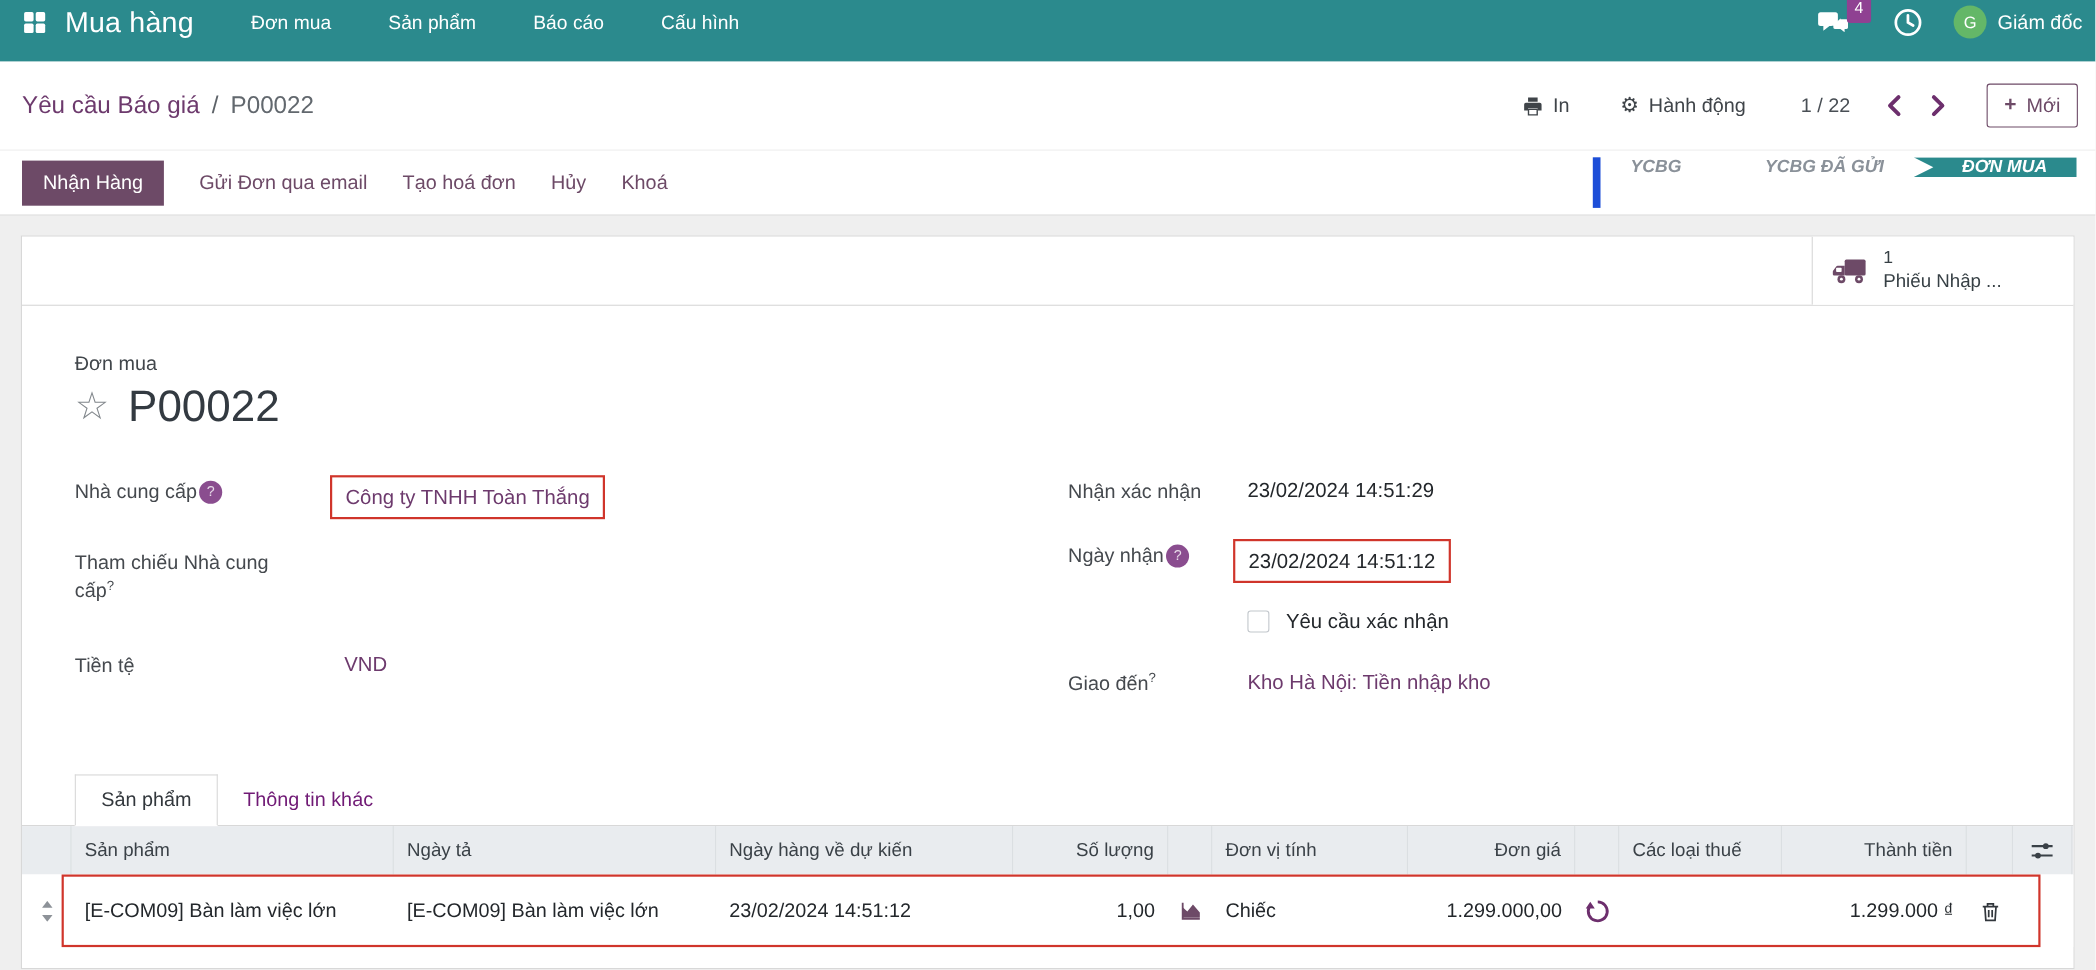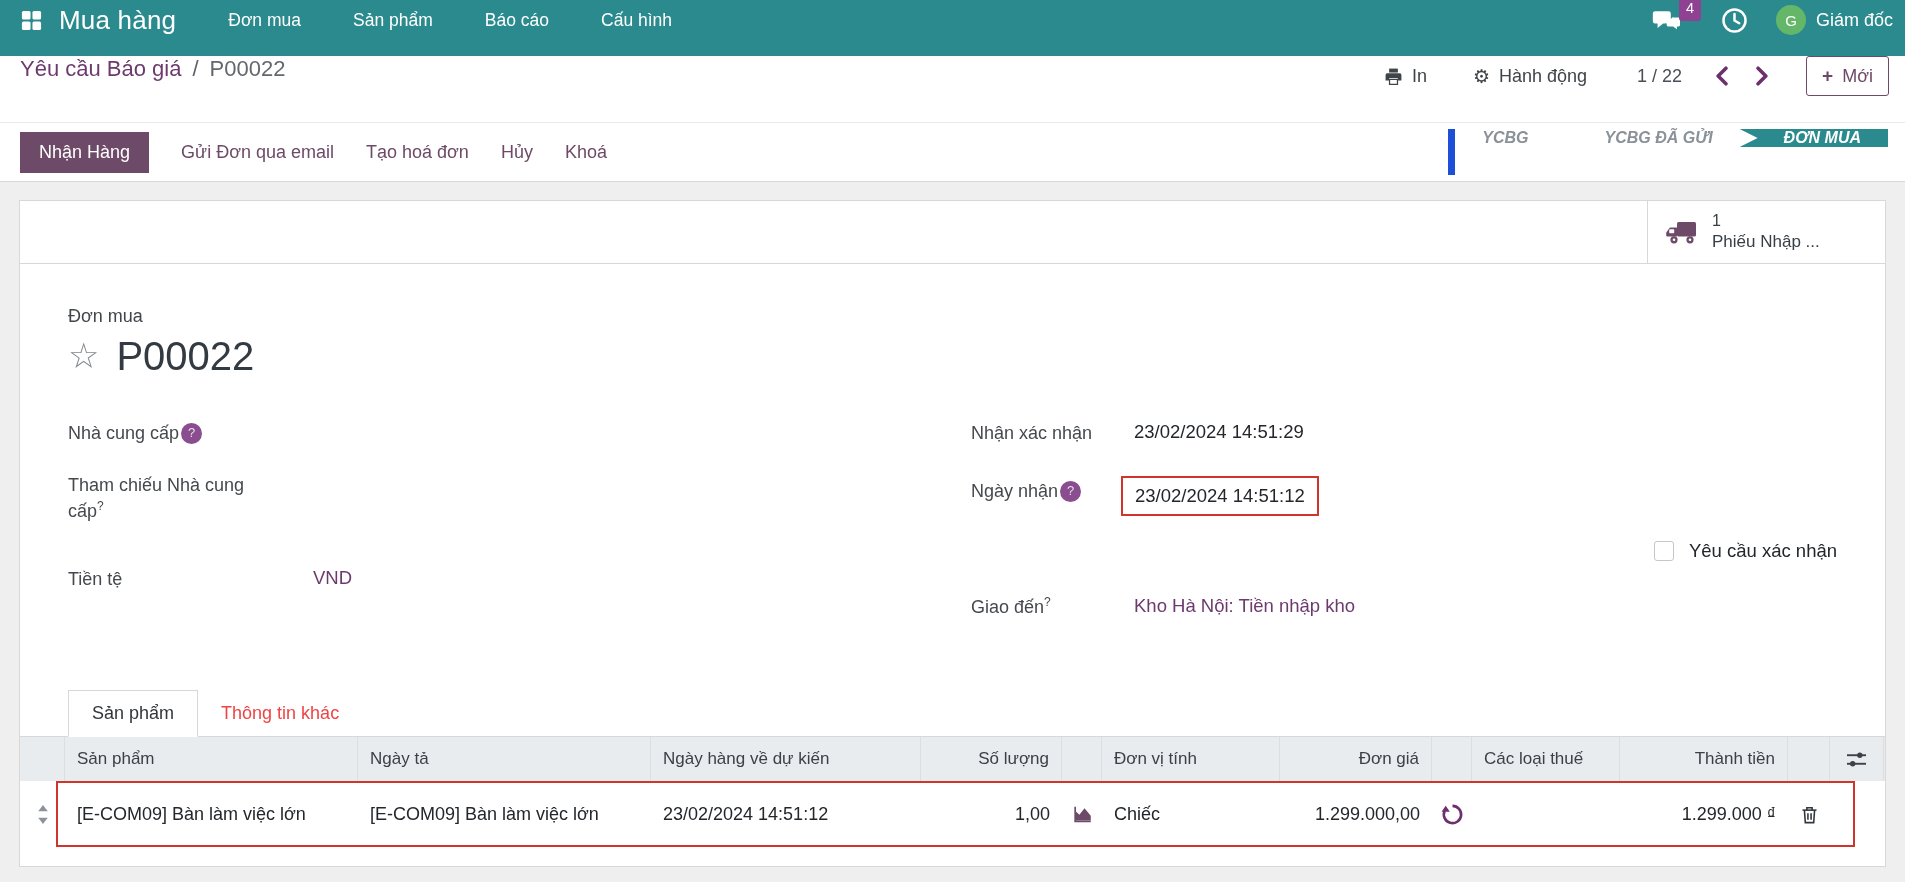--- a/index.html
+++ b/index.html
@@ -22,21 +22,21 @@
   .nav-right { margin-left:auto; display:flex; align-items:center; gap:28px; }
   .chat-wrap { position:relative; padding:4px 10px 0 0; }
   .msg-badge { position:absolute; top:-8px; right:-8px; background:#8f4192; color:#fff;
                font-size:14.5px; line-height:1; padding:4px 7px 5px; border-radius:3px; }
   .avatar-wrap { display:flex; align-items:center; gap:10px; }
   .avatar { width:30px; height:30px; border-radius:50%; background:#64b768; color:#fff;
             display:flex; align-items:center; justify-content:center; font-size:15px; }
   .user-name { font-size:18px; }
 
   
-  .breadcrumb-row { height:67px; background:#fff; display:flex; align-items:flex-start;
+  .breadcrumb-row { height:81px; background:#fff; display:flex; align-items:center;
                     padding:0 16px 0 20px; border-bottom:1px solid #ebebeb; }
   .breadcrumb { font-size:22px; display:flex; align-items:center; }
   .bc-parent { color:#6d3a6d; cursor:pointer; }
   .bc-sep { color:#5d6268; margin:0 11px; }
   .bc-current { color:#62686e; }
   .cp-right { margin-left:auto; display:flex; align-items:center; }
   .cp-btn { display:flex; align-items:center; gap:9px; font-size:18px; color:#3f4449;
             background:none; border:none; cursor:pointer; font-family:inherit; }
   .btn-print { margin-right:34px; }
   .btn-actions { margin-right:44px; }
@@ -96,32 +96,32 @@
   .f-value { font-size:18.5px; color:#23272b; }
   .link-value { color:#6d3a6d; cursor:pointer; }
   .red-box { border:2px solid #d0352b; padding:7px 12px; margin-left:-13px; }
   .q-badge { display:inline-flex; width:21px; height:21px; border-radius:50%; background:#8a4d8f;
              color:rgba(255,255,255,.8); font-size:13px; align-items:center; justify-content:center;
              margin-left:2px; vertical-align:2px; cursor:pointer; }
   sup.help { color:#45494e; font-size:12px; }
   .row-supref { margin-bottom:40px; }
   .row-confirmdate { margin-bottom:30px; }
   .row-recvdate { margin-bottom:24px; }
-  .row-checkbox { margin-bottom:30px;justify-content:flex-end; }
+  .row-checkbox { margin-bottom:30px; }
   .checkbox { width:20px; height:20px; border:1px solid #c2c7cc; border-radius:3px; background:#fff;
               cursor:pointer; flex-shrink:0; }
   .cb-label { font-size:18.5px; color:#23272b; margin-left:15px; }
 
   
   .tabs { display:flex; align-items:flex-end; padding-left:48px; border-bottom:1px solid #d8d8d8;
           margin-top:46px; }
   .tab { font-size:18px; padding:12px 23px; cursor:pointer; }
   .tab-active { border:1px solid #d8d8d8; border-bottom:1px solid #fff; margin-bottom:-1px;
                 background:#fff; color:#32373c; }
-  .tab-inactive { color:#ef4444; }
+  .tab-inactive { color:#701a75; }
 
   
   .olist-header { display:flex; align-items:center; background:#e9ecef; height:44px;
                   font-size:17px; color:#3a4147; font-weight:500; }
   .olist-header .cell { border-right:1px solid #dbdfe2; height:100%; display:flex; align-items:center; }
   .cell { padding:0 12px; }
   .c-handle { width:45px; flex-shrink:0; justify-content:center; display:flex; align-items:center; }
   .c-product { width:293px; flex-shrink:0; }
   .c-desc { width:293px; flex-shrink:0; }
   .c-date { width:270px; flex-shrink:0; }
@@ -270,20 +270,23 @@
         <span class="star-glyph">☆</span>
         <h1 class="record-name" style="margin:0;">P00022</h1>
       </div>
 
       <div class="fields">
 
         <div class="col-left">
           <div class="field-row">
             <div class="f-label">
               <span>Nhà cung cấp</span><span class="q-badge">?</span>
+            </div>
+            <div class="f-value red-box">
+              <span class="link-value">Công ty TNHH Toàn Thắng</span>
             </div>
           </div>
           <div class="field-row row-supref">
             <div class="f-label">
               <span>Tham chiếu Nhà cung cấp</span><sup class="help">?</sup>
             </div>
             <div class="f-value"></div>
           </div>
           <div class="field-row">
             <div class="f-label">Tiền tệ</div>

